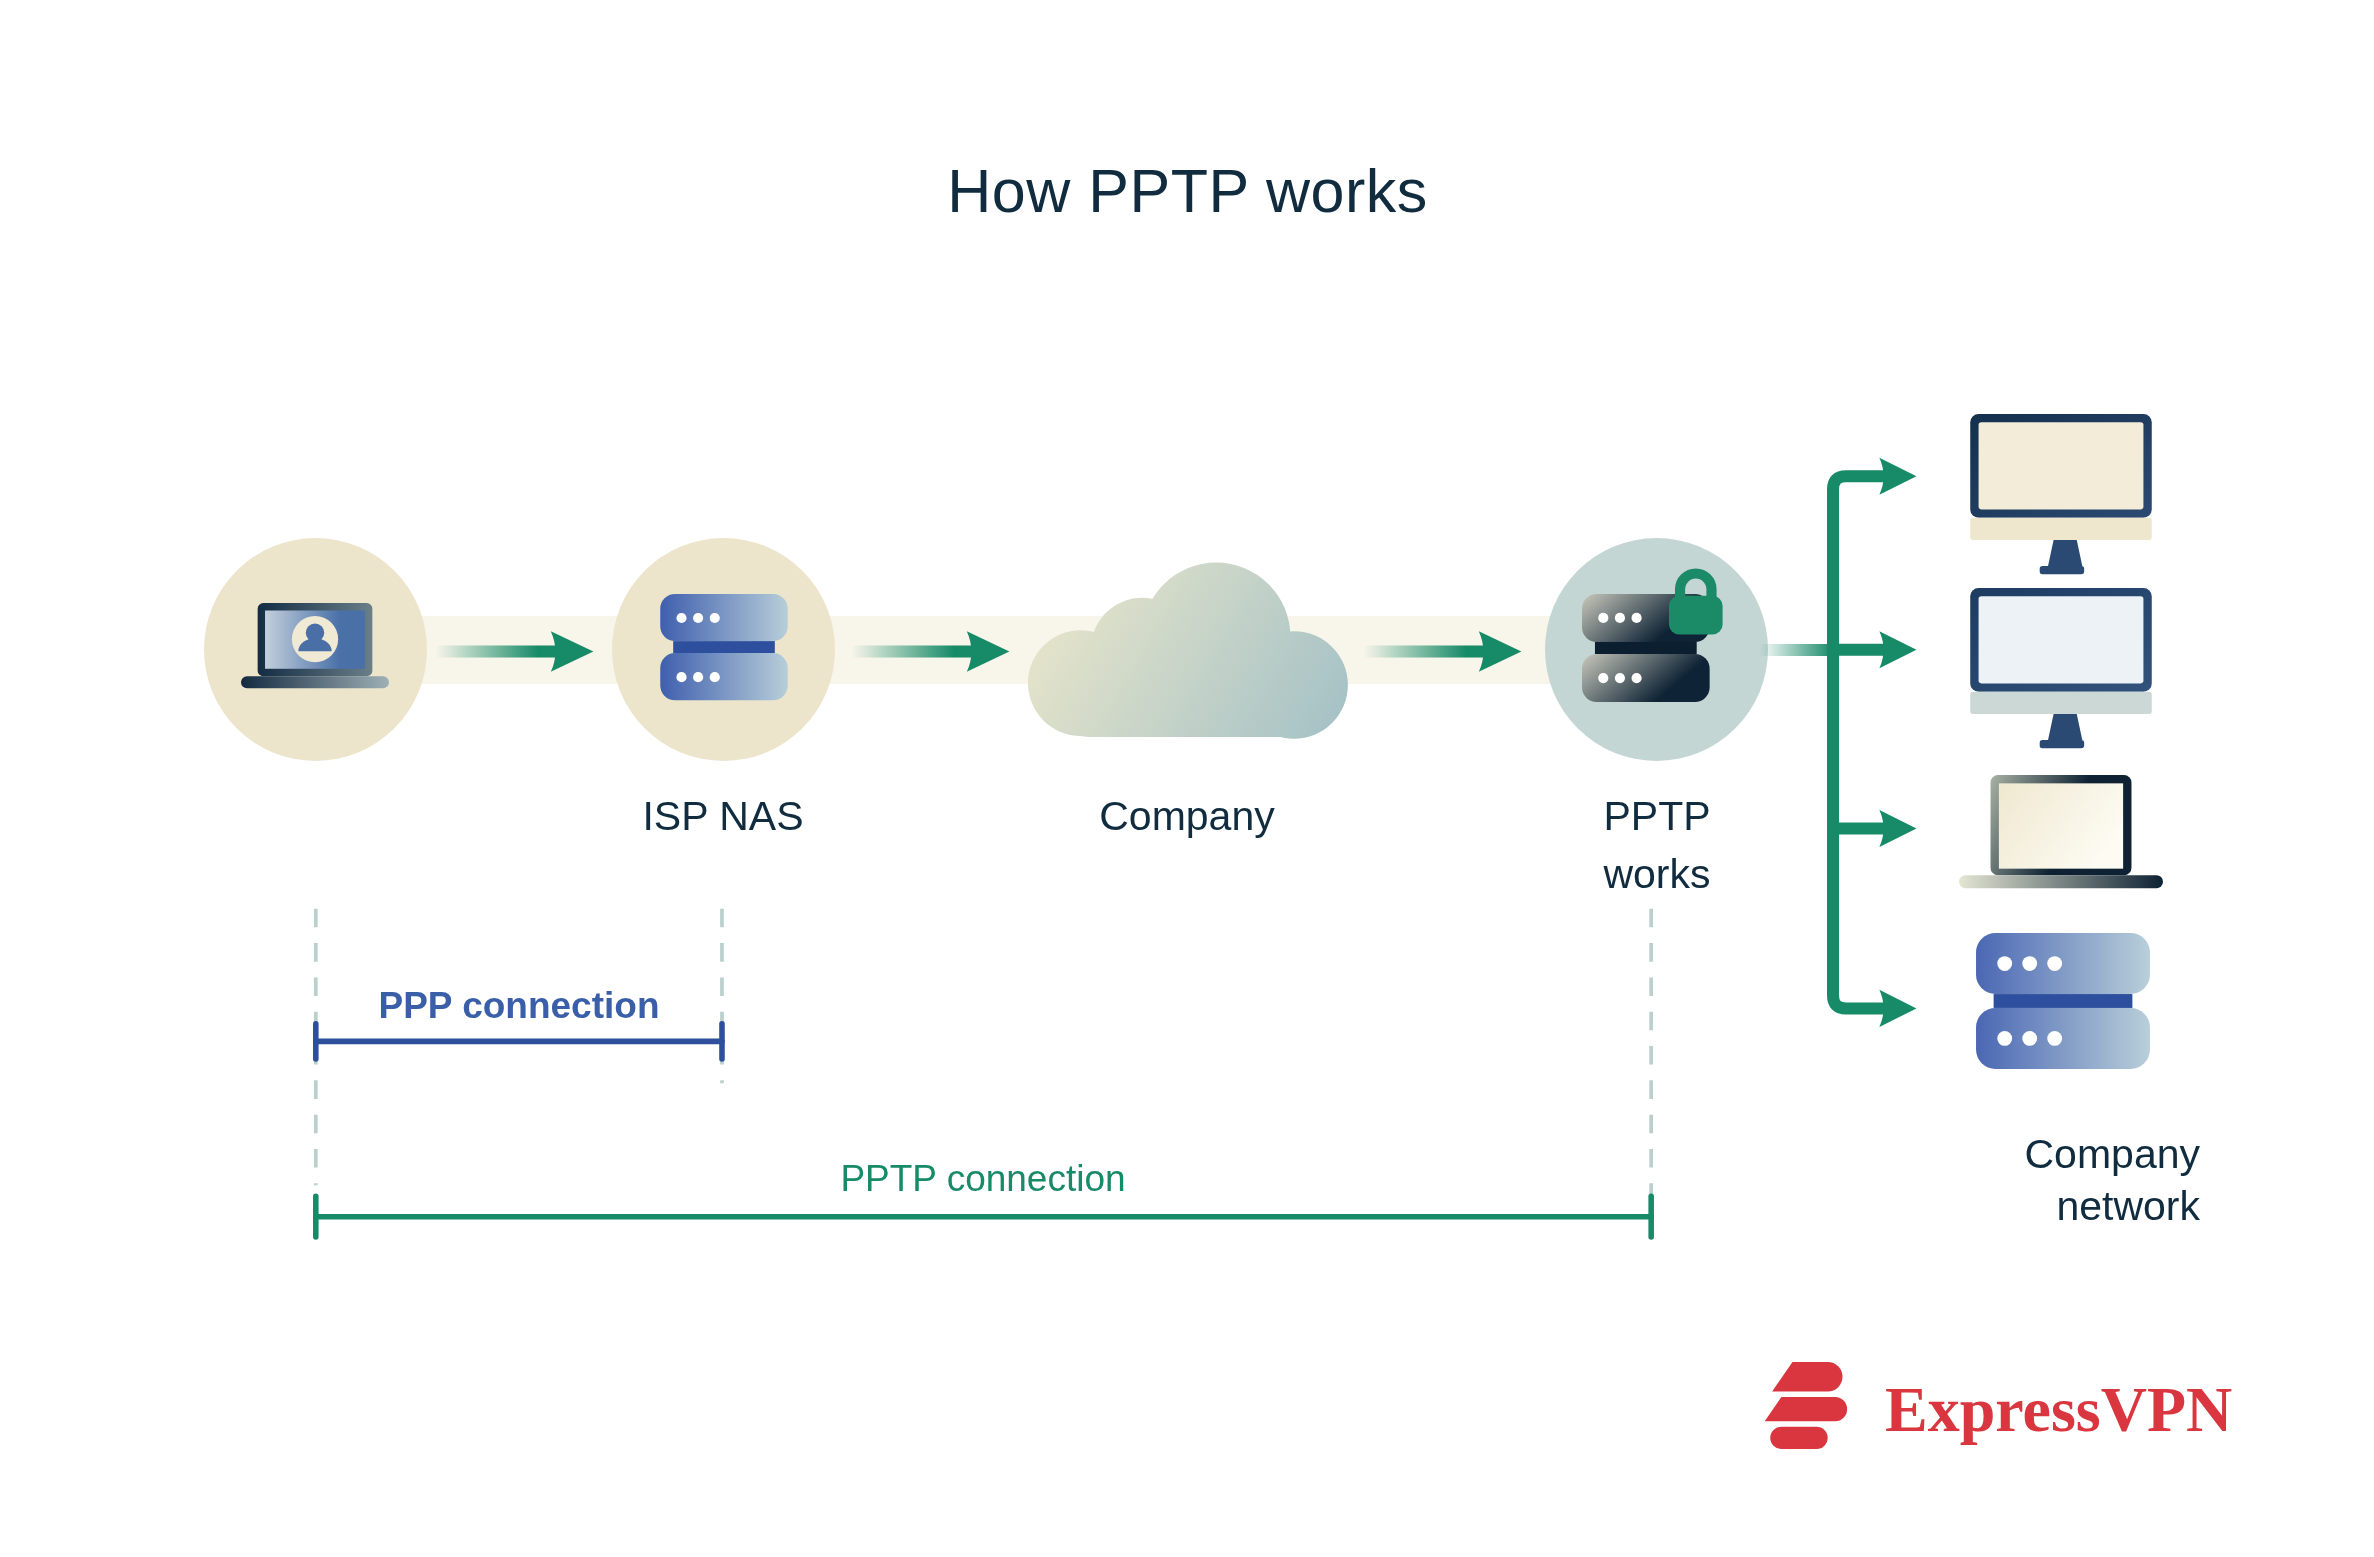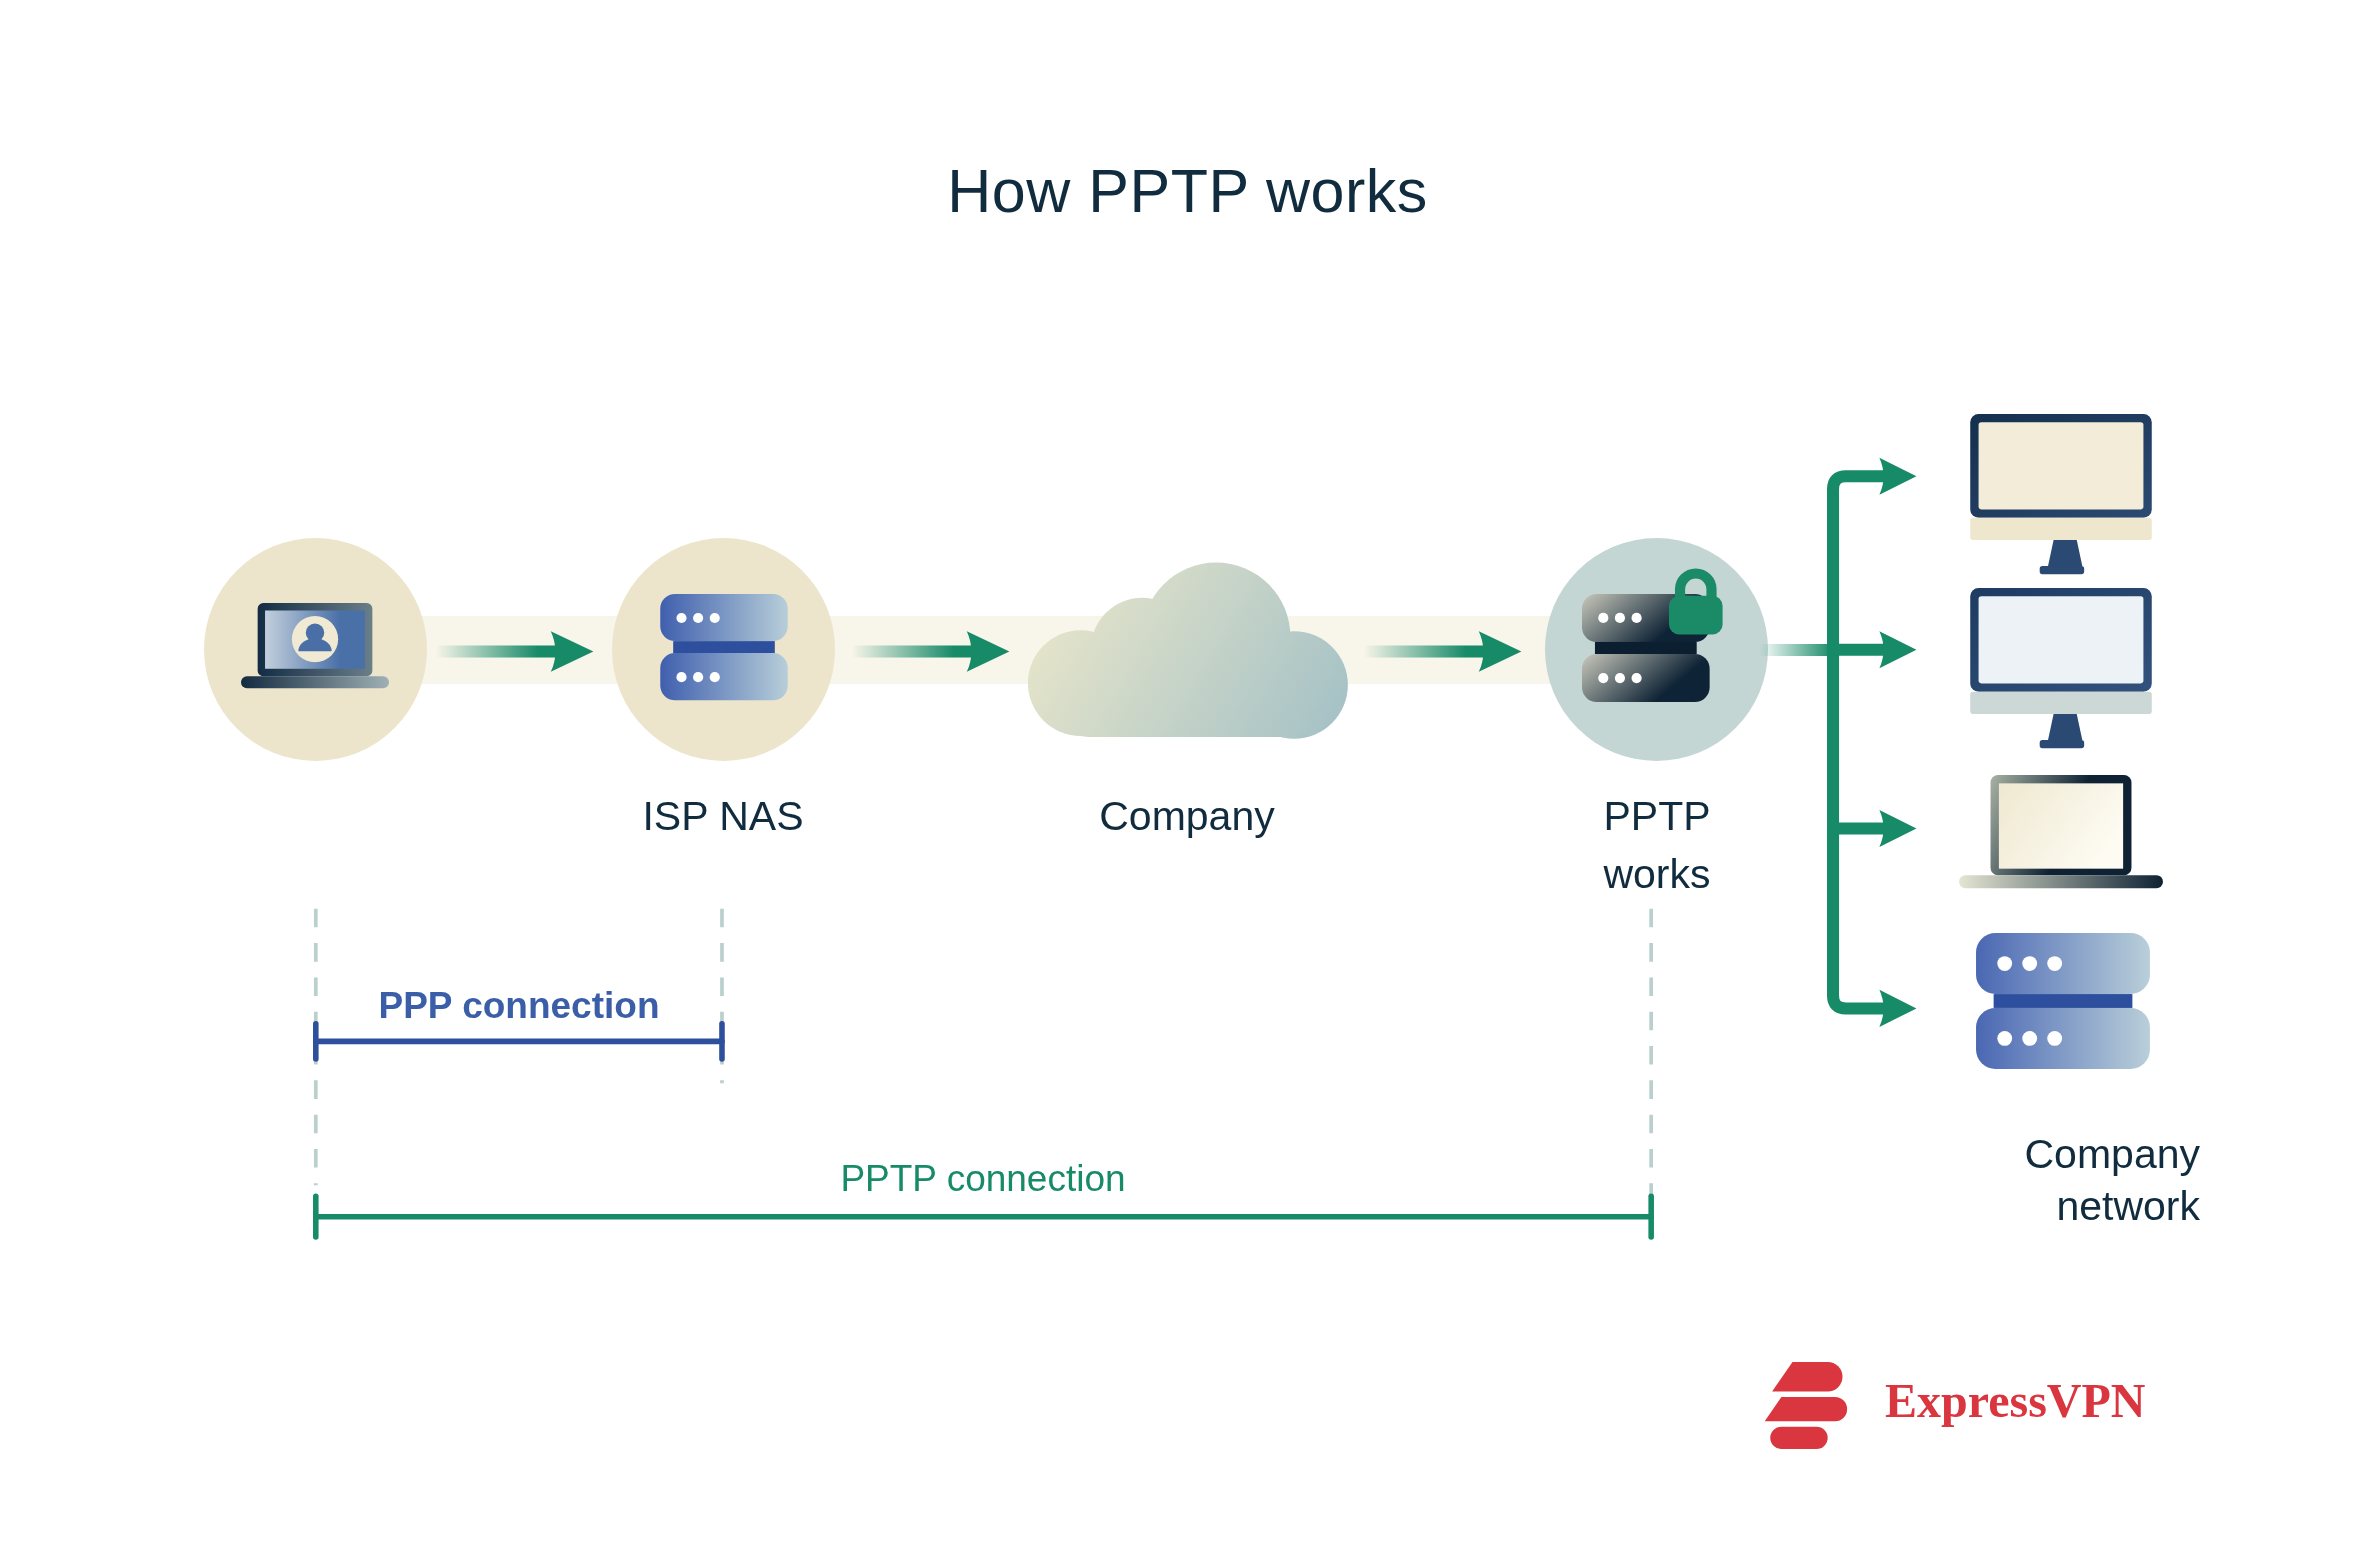--- a/index.html
+++ b/index.html
@@ -21,21 +21,21 @@
          color:var(--navy);letter-spacing:0.5px;}
   .band{top:616px;left:315px;width:1341px;height:68px;background:var(--band);}
   .circle{width:223px;height:223px;border-radius:50%;}
   .c-beige{background:var(--beige);}
   .c-pptp{background:var(--pptp-circle);}
   .node-label{width:278px;text-align:center;font-size:41px;color:var(--navy);line-height:58px;}
   .conn-label{text-align:center;font-size:37px;font-weight:500;}
   #ppp-label{color:var(--blue-text);font-weight:bold;}
   #pptp-conn-label{color:var(--teal);}
   #company-label{line-height:52px;text-align:right;}
-  #brand-text{font-family:"Liberation Serif",serif;font-size:48px;font-weight:600;color:var(--red);}
+  #brand-text{font-family:"Liberation Serif",serif;font-size:64px;font-weight:600;color:var(--red);}
 </style>
 </head>
 <body>
 
 <div id="page">
 
   <div id="title" class="abs">How PPTP works</div>
 
   <div class="abs band"></div>
 

